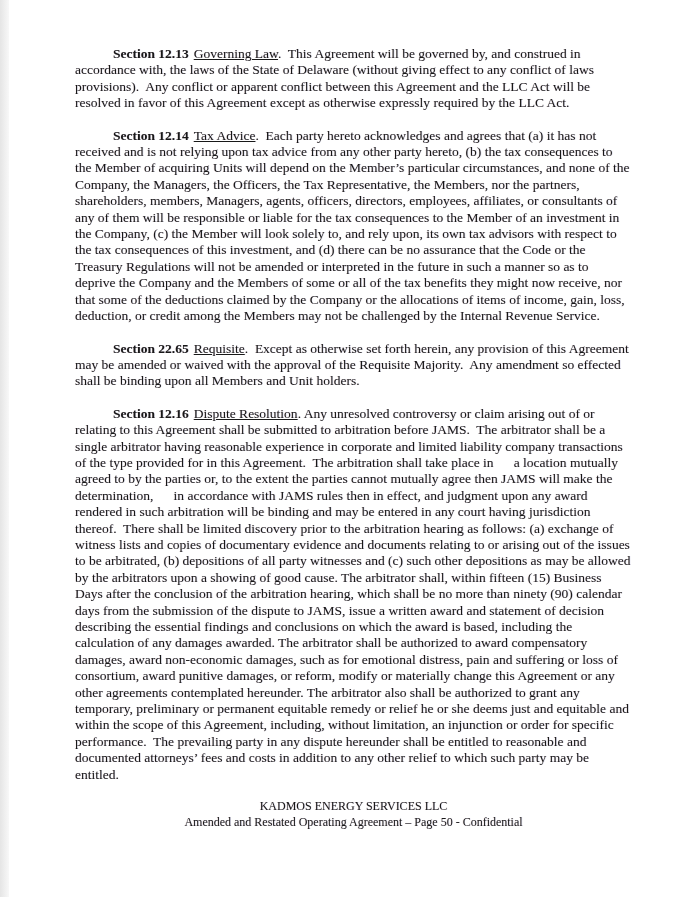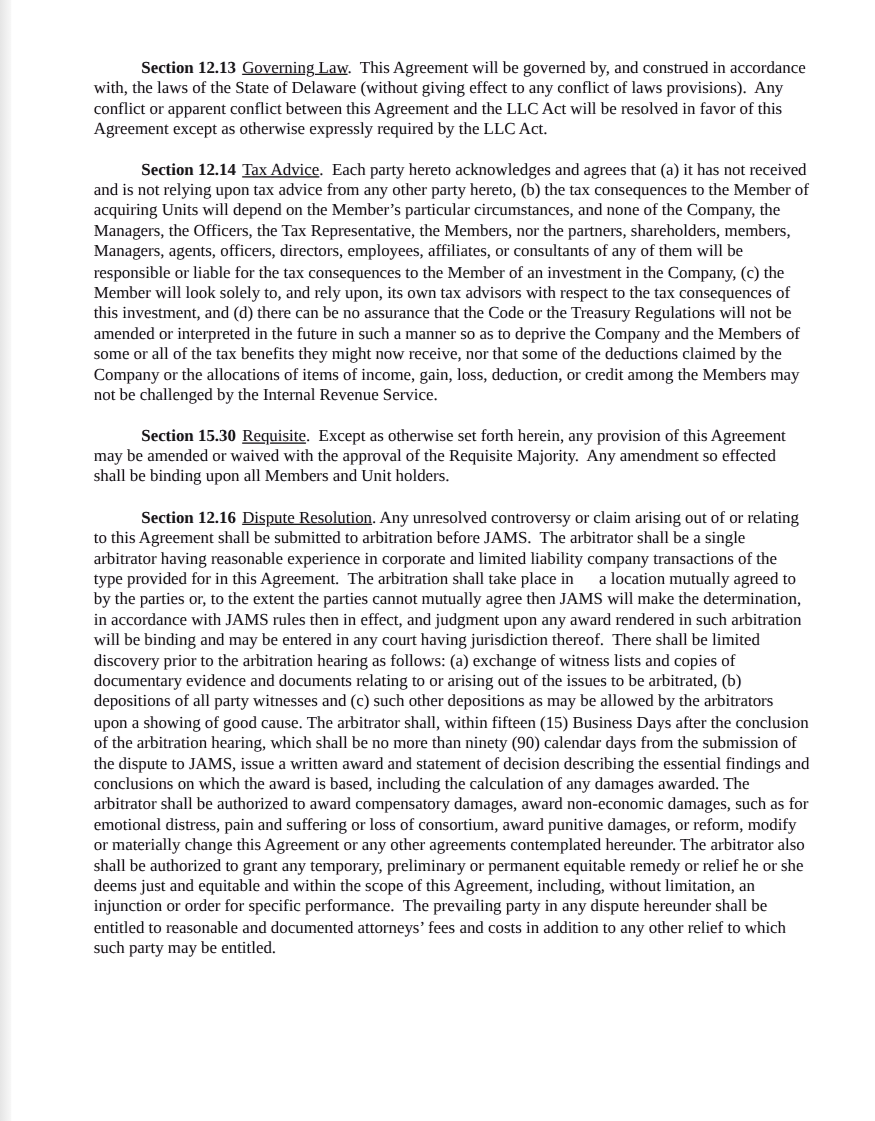--- a/index.html
+++ b/index.html
@@ -18,21 +18,21 @@
   .scan-edge {
     position: absolute;
     left: 0;
     top: 0;
     width: 9px;
     height: 100%;
     background: linear-gradient(to right, #e5e5e5, #f8f8f8);
   }
   .page {
     position: relative;
-    padding: 46px 52px 0 75px;
+    padding: 46px 68px 0 75px;
   }
   .para {
     font-size: 13.5px;
     line-height: 16.4px;
     margin: 0 0 16px 0;
     text-indent: 38px;
     white-space: pre-wrap;
     text-align: left;
     
     text-shadow: 0.6px 0 0 rgba(40, 40, 150, 0.15), -0.6px 0 0 rgba(160, 40, 40, 0.10);
@@ -55,17 +55,21 @@
 </head>
 <body>
 
 <div class="scan-edge"></div>
 
 <div class="page">
   <p class="para"><span class="sec-num">Section 12.13</span><span class="sec-title">Governing Law</span><span class="sec-body">.  This Agreement will be governed by, and construed in accordance with, the laws of the State of Delaware (without giving effect to any conflict of laws provisions).  Any conflict or apparent conflict between this Agreement and the LLC Act will be resolved in favor of this Agreement except as otherwise expressly required by the LLC Act.</span></p>
 
   <p class="para"><span class="sec-num">Section 12.14</span><span class="sec-title">Tax Advice</span><span class="sec-body">.  Each party hereto acknowledges and agrees that (a) it has not received and is not relying upon tax advice from any other party hereto, (b) the tax consequences to the Member of acquiring Units will depend on the Member’s particular circumstances, and none of the Company, the Managers, the Officers, the Tax Representative, the Members, nor the partners, shareholders, members, Managers, agents, officers, directors, employees, affiliates, or consultants of any of them will be responsible or liable for the tax consequences to the Member of an investment in the Company, (c) the Member will look solely to, and rely upon, its own tax advisors with respect to the tax consequences of this investment, and (d) there can be no assurance that the Code or the Treasury Regulations will not be amended or interpreted in the future in such a manner so as to deprive the Company and the Members of some or all of the tax benefits they might now receive, nor that some of the deductions claimed by the Company or the allocations of items of income, gain, loss, deduction, or credit among the Members may not be challenged by the Internal Revenue Service.</span></p>
 
-  <p class="para"><span class="sec-num">Section 15.30</span><span class="sec-title">Requisite</span><span class="sec-body">.  Except as otherwise set forth herein, any provision of this Agreement may be amended or waived with the approval of the Requisite Majority.  Any amendment so effected shall be binding upon all Members and Unit holders.</span></p>
+  <p class="para"><span class="sec-num">Section 22.65</span><span class="sec-title">Requisite</span><span class="sec-body">.  Except as otherwise set forth herein, any provision of this Agreement may be amended or waived with the approval of the Requisite Majority.  Any amendment so effected shall be binding upon all Members and Unit holders.</span></p>
 
   <p class="para"><span class="sec-num">Section 12.16</span><span class="sec-title">Dispute Resolution</span><span class="sec-body">. Any unresolved controversy or claim arising out of or relating to this Agreement shall be submitted to arbitration before JAMS.  The arbitrator shall be a single arbitrator having reasonable experience in corporate and limited liability company transactions of the type provided for in this Agreement.  The arbitration shall take place in      a location mutually agreed to by the parties or, to the extent the parties cannot mutually agree then JAMS will make the determination,      in accordance with JAMS rules then in effect, and judgment upon any award rendered in such arbitration will be binding and may be entered in any court having jurisdiction thereof.  There shall be limited discovery prior to the arbitration hearing as follows: (a) exchange of witness lists and copies of documentary evidence and documents relating to or arising out of the issues to be arbitrated, (b) depositions of all party witnesses and (c) such other depositions as may be allowed by the arbitrators upon a showing of good cause. The arbitrator shall, within fifteen (15) Business Days after the conclusion of the arbitration hearing, which shall be no more than ninety (90) calendar days from the submission of the dispute to JAMS, issue a written award and statement of decision describing the essential findings and conclusions on which the award is based, including the calculation of any damages awarded. The arbitrator shall be authorized to award compensatory damages, award non-economic damages, such as for emotional distress, pain and suffering or loss of consortium, award punitive damages, or reform, modify or materially change this Agreement or any other agreements contemplated hereunder. The arbitrator also shall be authorized to grant any temporary, preliminary or permanent equitable remedy or relief he or she deems just and equitable and within the scope of this Agreement, including, without limitation, an injunction or order for specific performance.  The prevailing party in any dispute hereunder shall be entitled to reasonable and documented attorneys’ fees and costs in addition to any other relief to which such party may be entitled.</span></p>
 
+  <div class="footer">
+    <div>KADMOS ENERGY SERVICES LLC</div>
+    <div>Amended and Restated Operating Agreement – Page 50 - Confidential</div>
+  </div>
 </div>
 
 </body></html>

